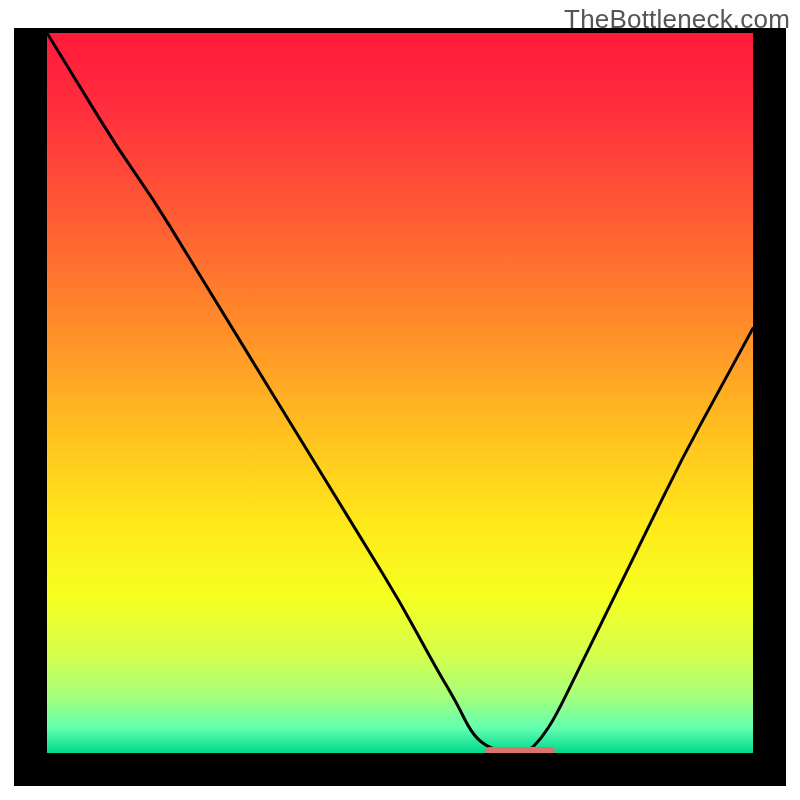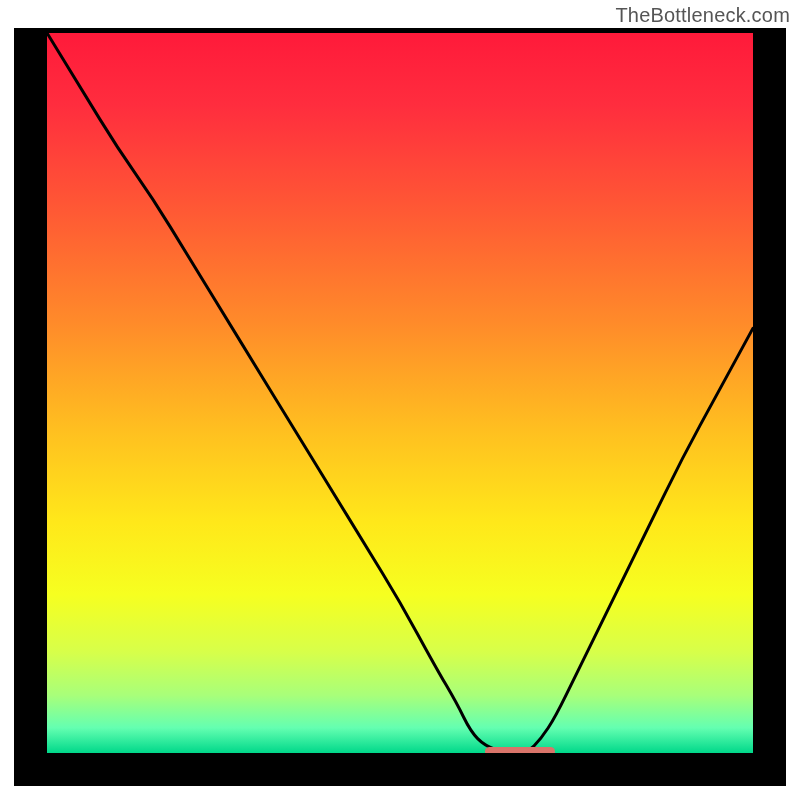--- a/index.html
+++ b/index.html
@@ -13,21 +13,21 @@
   }
   .wrap {
     position: relative;
     width: 800px;
     height: 800px;
   }
   .attribution {
     position: absolute;
     top: 4px;
     right: 10px;
-    font-size: 20px;
+    font-size: 26px;
     color: #555555;
     letter-spacing: 0.2px;
     z-index: 20;
   }
   .plot-frame {
     position: absolute;
     left: 14px;
     top: 28px;
     width: 772px;
     height: 758px;

